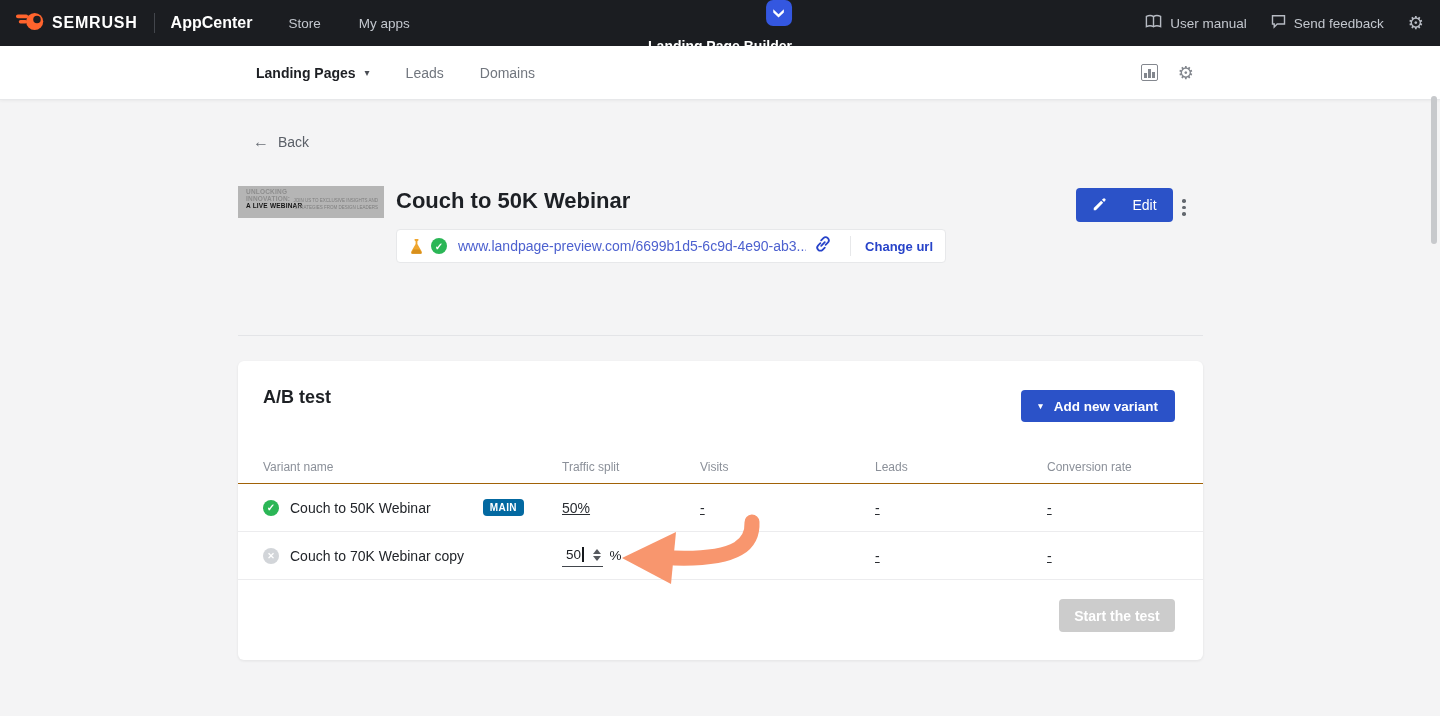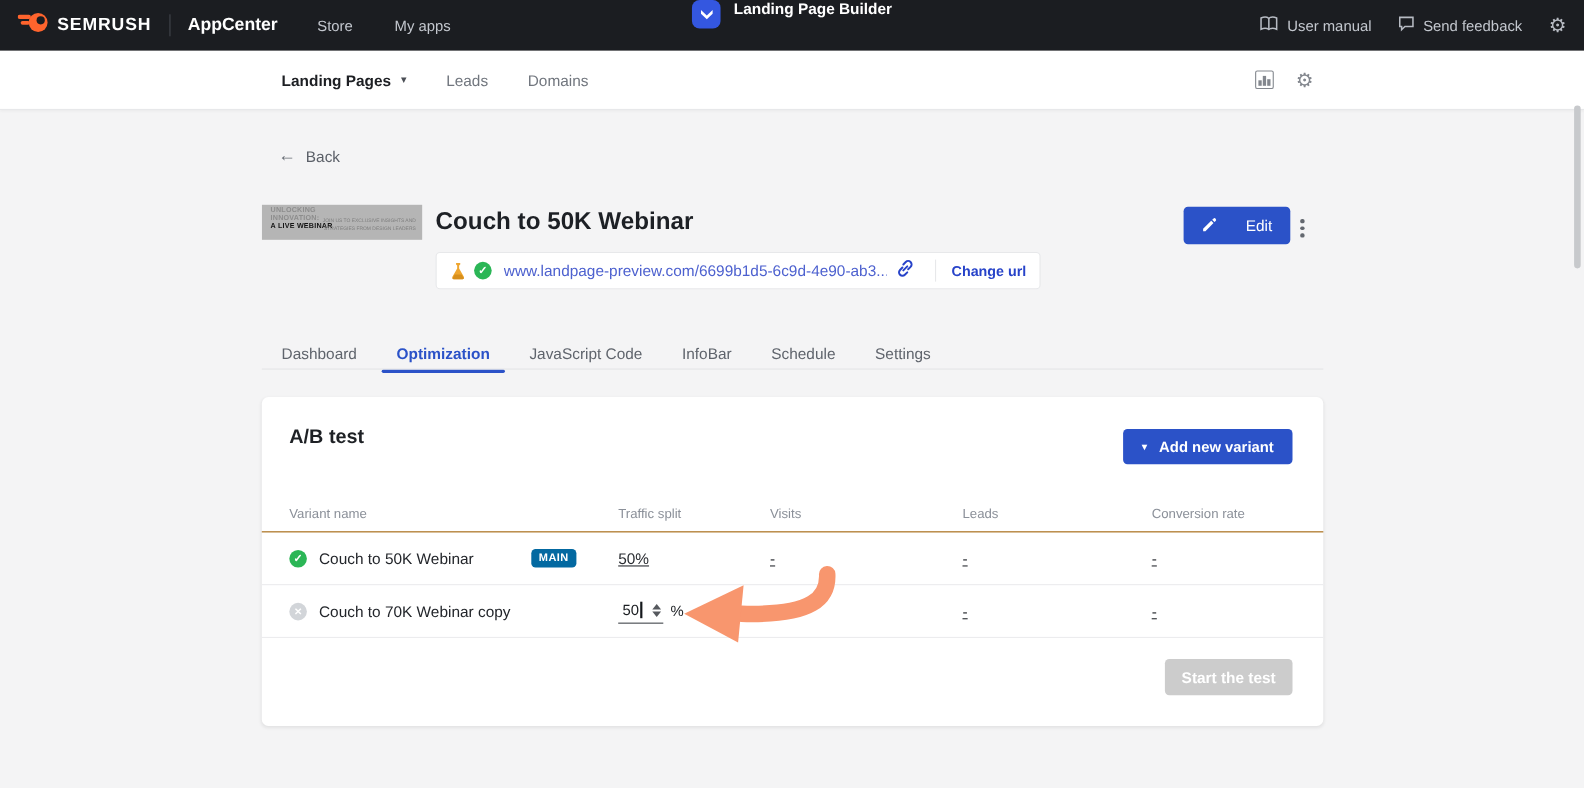--- a/index.html
+++ b/index.html
@@ -10,21 +10,21 @@
   
   .topbar { position:absolute; left:0; top:0; width:1440px; height:46px; background:#1b1d21;
             display:flex; align-items:center; padding:0 16px; z-index:20; }
   .brand { display:flex; align-items:center; gap:8px; cursor:pointer; }
   .brand-name { color:#fff; font-size:16px; font-weight:800; letter-spacing:.8px; }
   .brand-divider { width:1px; height:20px; background:#43464c; margin:0 8px; }
   .suite-name { color:#fff; font-size:16px; font-weight:600; }
   .topnav { display:flex; align-items:center; gap:38px; margin-left:36px; }
   .topnav-item { color:#c3c7ce; font-size:13.5px; cursor:pointer; }
   .app-badge { position:absolute; left:50%; top:0; height:62px; transform:translateX(-50%);
-               display:flex; align-items:flex-start; gap:12px; }
+               display:flex; align-items:flex-end; gap:12px;flex-direction:column; }
   .app-icon { width:26px; height:26px; border-radius:7px; background:#3457e0;
               display:flex; align-items:center; justify-content:center; }
   .app-name { color:#fff; font-size:14px; font-weight:700; }
   .top-right { margin-left:auto; display:flex; align-items:center; gap:24px; }
   .top-link { display:flex; align-items:center; gap:8px; color:#c3c7ce; font-size:13.5px; cursor:pointer; }
   .gear-glyph { font-size:18px; color:#b7bbc3; line-height:1; cursor:pointer; }
 
   
   .subnav { position:absolute; left:0; top:46px; width:1440px; height:54px; background:#fff;
             border-bottom:1px solid #e7e8ea; box-shadow:0 1px 3px rgba(0,0,0,.05);
@@ -259,28 +259,20 @@
         </svg>
       </span>
       <span>Edit</span>
     </button>
     <div class="kebab">
         <i></i>
         <i></i>
         <i></i>
       </div>
 
-    <div class="tabs">
-      <span class="tab">Dashboard</span>
-      <span class="tab active">Optimization</span>
-      <span class="tab">JavaScript Code</span>
-      <span class="tab">InfoBar</span>
-      <span class="tab">Schedule</span>
-      <span class="tab">Settings</span>
-    </div>
     <div class="tabs-line"></div>
 
     <div class="card">
       <div class="card-title">A/B test</div>
       <button class="add-btn">
         <span class="caret">▾</span>
         <span>Add new variant</span>
       </button>
 
       <div class="grid thead">

